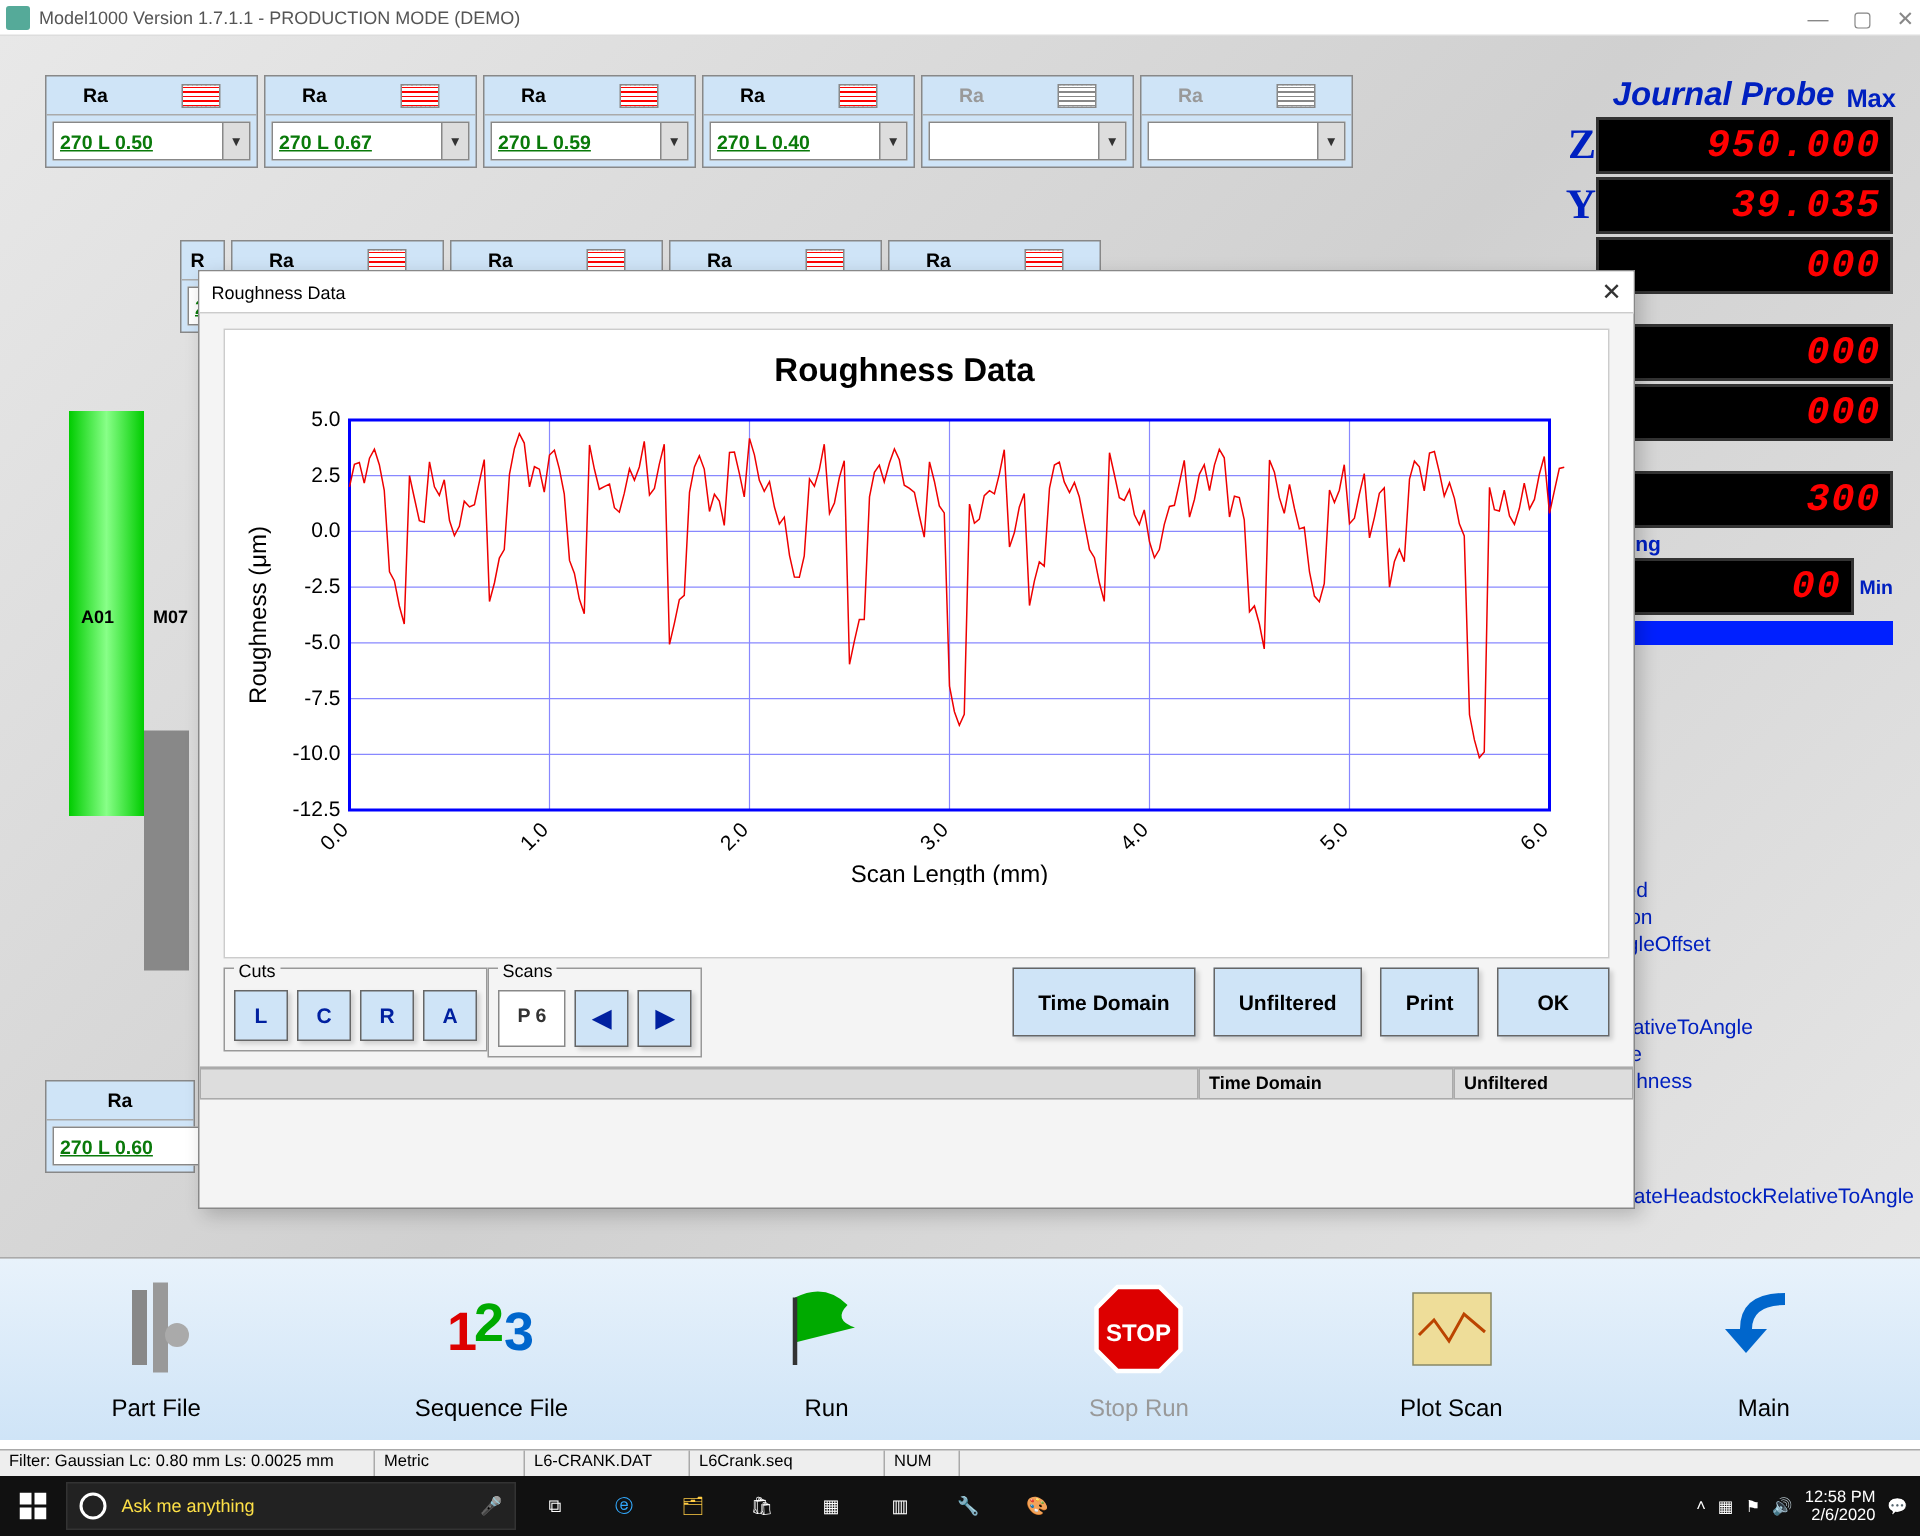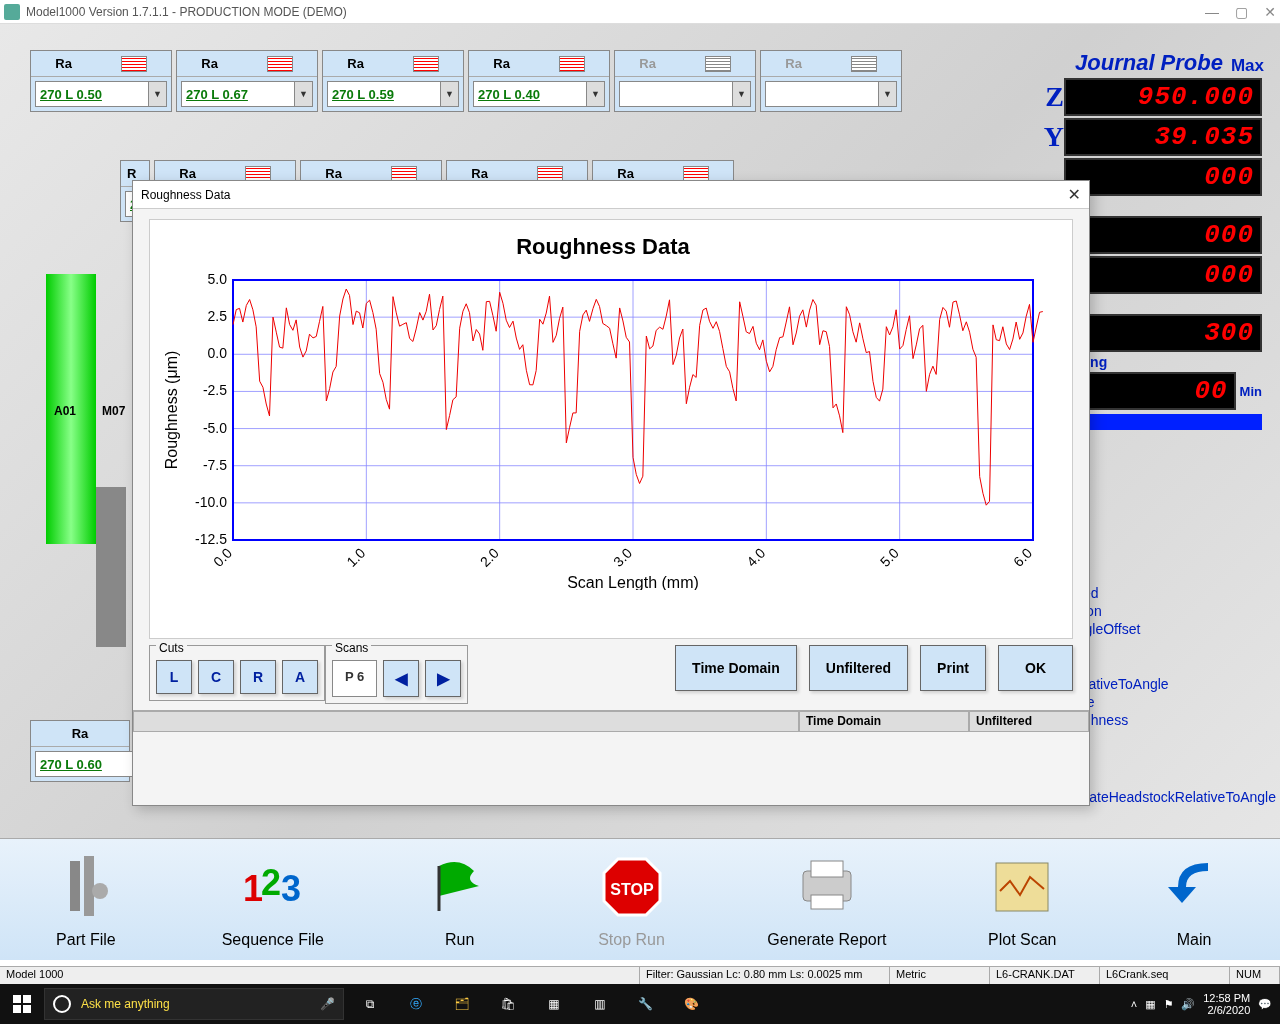--- a/index.html
+++ b/index.html
@@ -386,43 +386,34 @@
   </div>
   <div class="item disabled">
     <svg class="ico" viewBox="0 0 72 72">
         <polygon points="22,8 50,8 64,22 64,50 50,64 22,64 8,50 8,22" fill="#d00" stroke="#fff" stroke-width="3"></polygon>
         <text x="36" y="44" font-size="16" font-weight="bold" fill="#fff" text-anchor="middle">STOP</text>
       </svg>
     <div>Stop Run</div>
   </div>
   <div class="item">
     <svg class="ico" viewBox="0 0 72 72">
-        <rect x="12" y="20" width="48" height="30" rx="4" fill="#ccc" stroke="#888"></rect>
-        <rect x="20" y="10" width="32" height="16" fill="#fff" stroke="#888"></rect>
-        <rect x="20" y="44" width="32" height="14" fill="#fff" stroke="#888"></rect>
-      </svg>
-    <div>Generate Report</div>
-  </div>
-  <div class="item">
-    <svg class="ico" viewBox="0 0 72 72">
         <rect x="10" y="12" width="52" height="48" fill="#eedd99" stroke="#886"></rect>
         <polyline points="14,40 24,30 34,44 44,26 58,38" fill="none" stroke="#b40" stroke-width="2"></polyline>
       </svg>
     <div>Plot Scan</div>
   </div>
   <div class="item">
     <svg class="ico" viewBox="0 0 72 72">
         <path d="M50 12 Q20 12 20 36 L10 36 L24 52 L38 36 L28 36 Q28 20 50 20 Z" fill="#06c"></path>
       </svg>
     <div>Main</div>
   </div>
 </div>
 
 <div class="statusbar">
-  <div class="cell grow">Model 1000</div>
   <div class="cell" style="width:250px;">Filter: Gaussian Lc: 0.80 mm Ls: 0.0025 mm</div>
   <div class="cell" style="width:100px;">Metric</div>
   <div class="cell" style="width:110px;">L6-CRANK.DAT</div>
   <div class="cell" style="width:130px;">L6Crank.seq</div>
   <div class="cell" style="width:50px;">NUM</div>
 </div>
 
 <div class="taskbar">
   <div class="win">
       <svg width="18" height="18" viewBox="0 0 18 18">

